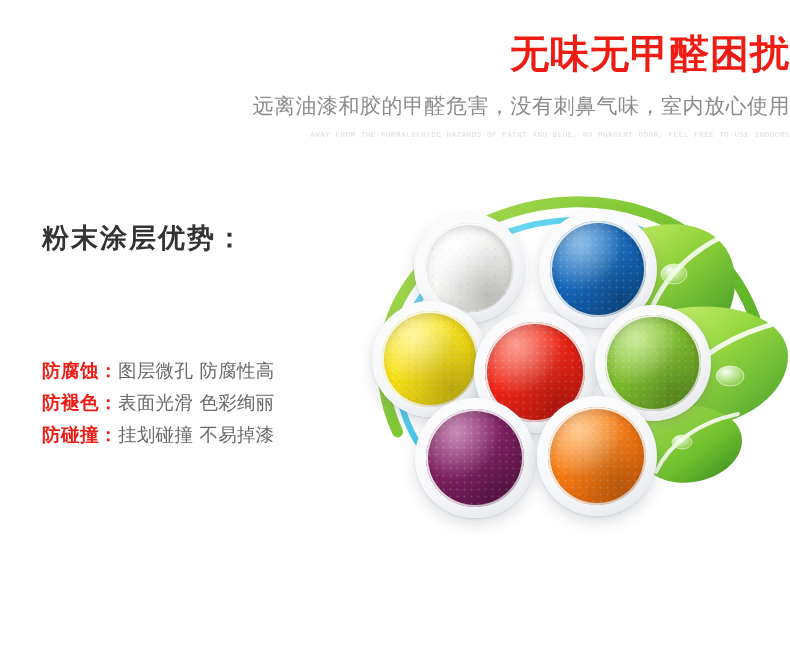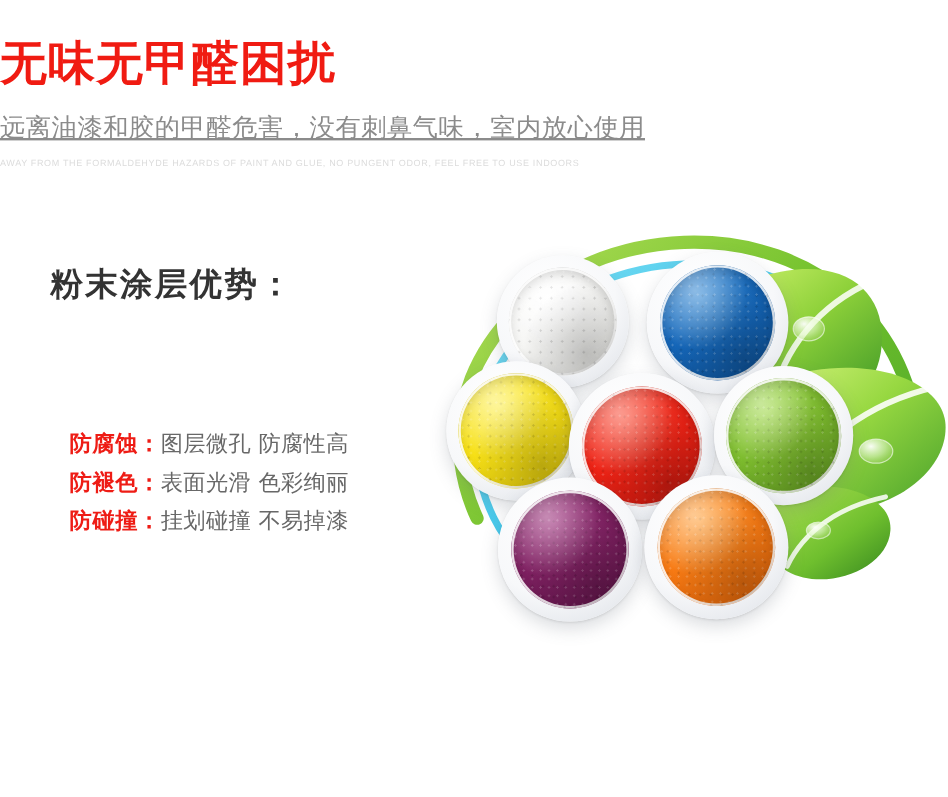--- a/index.html
+++ b/index.html
@@ -14,51 +14,50 @@
     font-family: "Liberation Sans", "DejaVu Sans", sans-serif;
     position: relative;
   }
 
   
   #header {
     position: absolute;
     top: 0;
     left: 0;
     width: 790px;
-    text-align: left;
+    text-align: right;
   }
   #main-title {
     margin: 0;
     padding-top: 30px;
     font-size: 39px;
     line-height: 1.25;
     font-weight: bold;
     color: #f01b12;
     letter-spacing: 1px;
     font-family: "DejaVu Sans", "Liberation Sans", sans-serif;
   }
   #sub-title {
     margin: 0;
     padding-top: 14px;
     font-size: 21px;
     line-height: 1.3;
     font-weight: normal;
     color: #8b8b8b;
     letter-spacing: 0.5px;
     font-family: "DejaVu Sans", "Liberation Sans", sans-serif;
-    text-decoration: underline;
   }
   #sub-title-en {
     margin: 0;
     padding-top: 11px;
     font-size: 7.5px;
     line-height: 1.2;
     color: #dcdcdc;
     letter-spacing: 0.55px;
-    font-family: Liberation Sans, sans-serif;
+    font-family: Liberation Mono, monospace;
   }
 
   
   #left-col {
     position: absolute;
     left: 42px;
     top: 196px;
     width: 330px;
     margin-top: 26px;
   }
@@ -79,21 +78,21 @@
     color: #bfbfbf;
     font-family: "Liberation Sans", sans-serif;
   }
 
   #feature-list {
     margin: 0;
     padding: 0;
     list-style: none;
     position: absolute;
     top: 133px;
-    left: 16px;
+    left: 0;
     width: 330px;
   }
   #feature-list li {
     display: block;
     white-space: nowrap;
     line-height: 32px;
     font-size: 18.5px;
     font-family: "DejaVu Sans", "Liberation Sans", sans-serif;
   }
   .feat-label {

